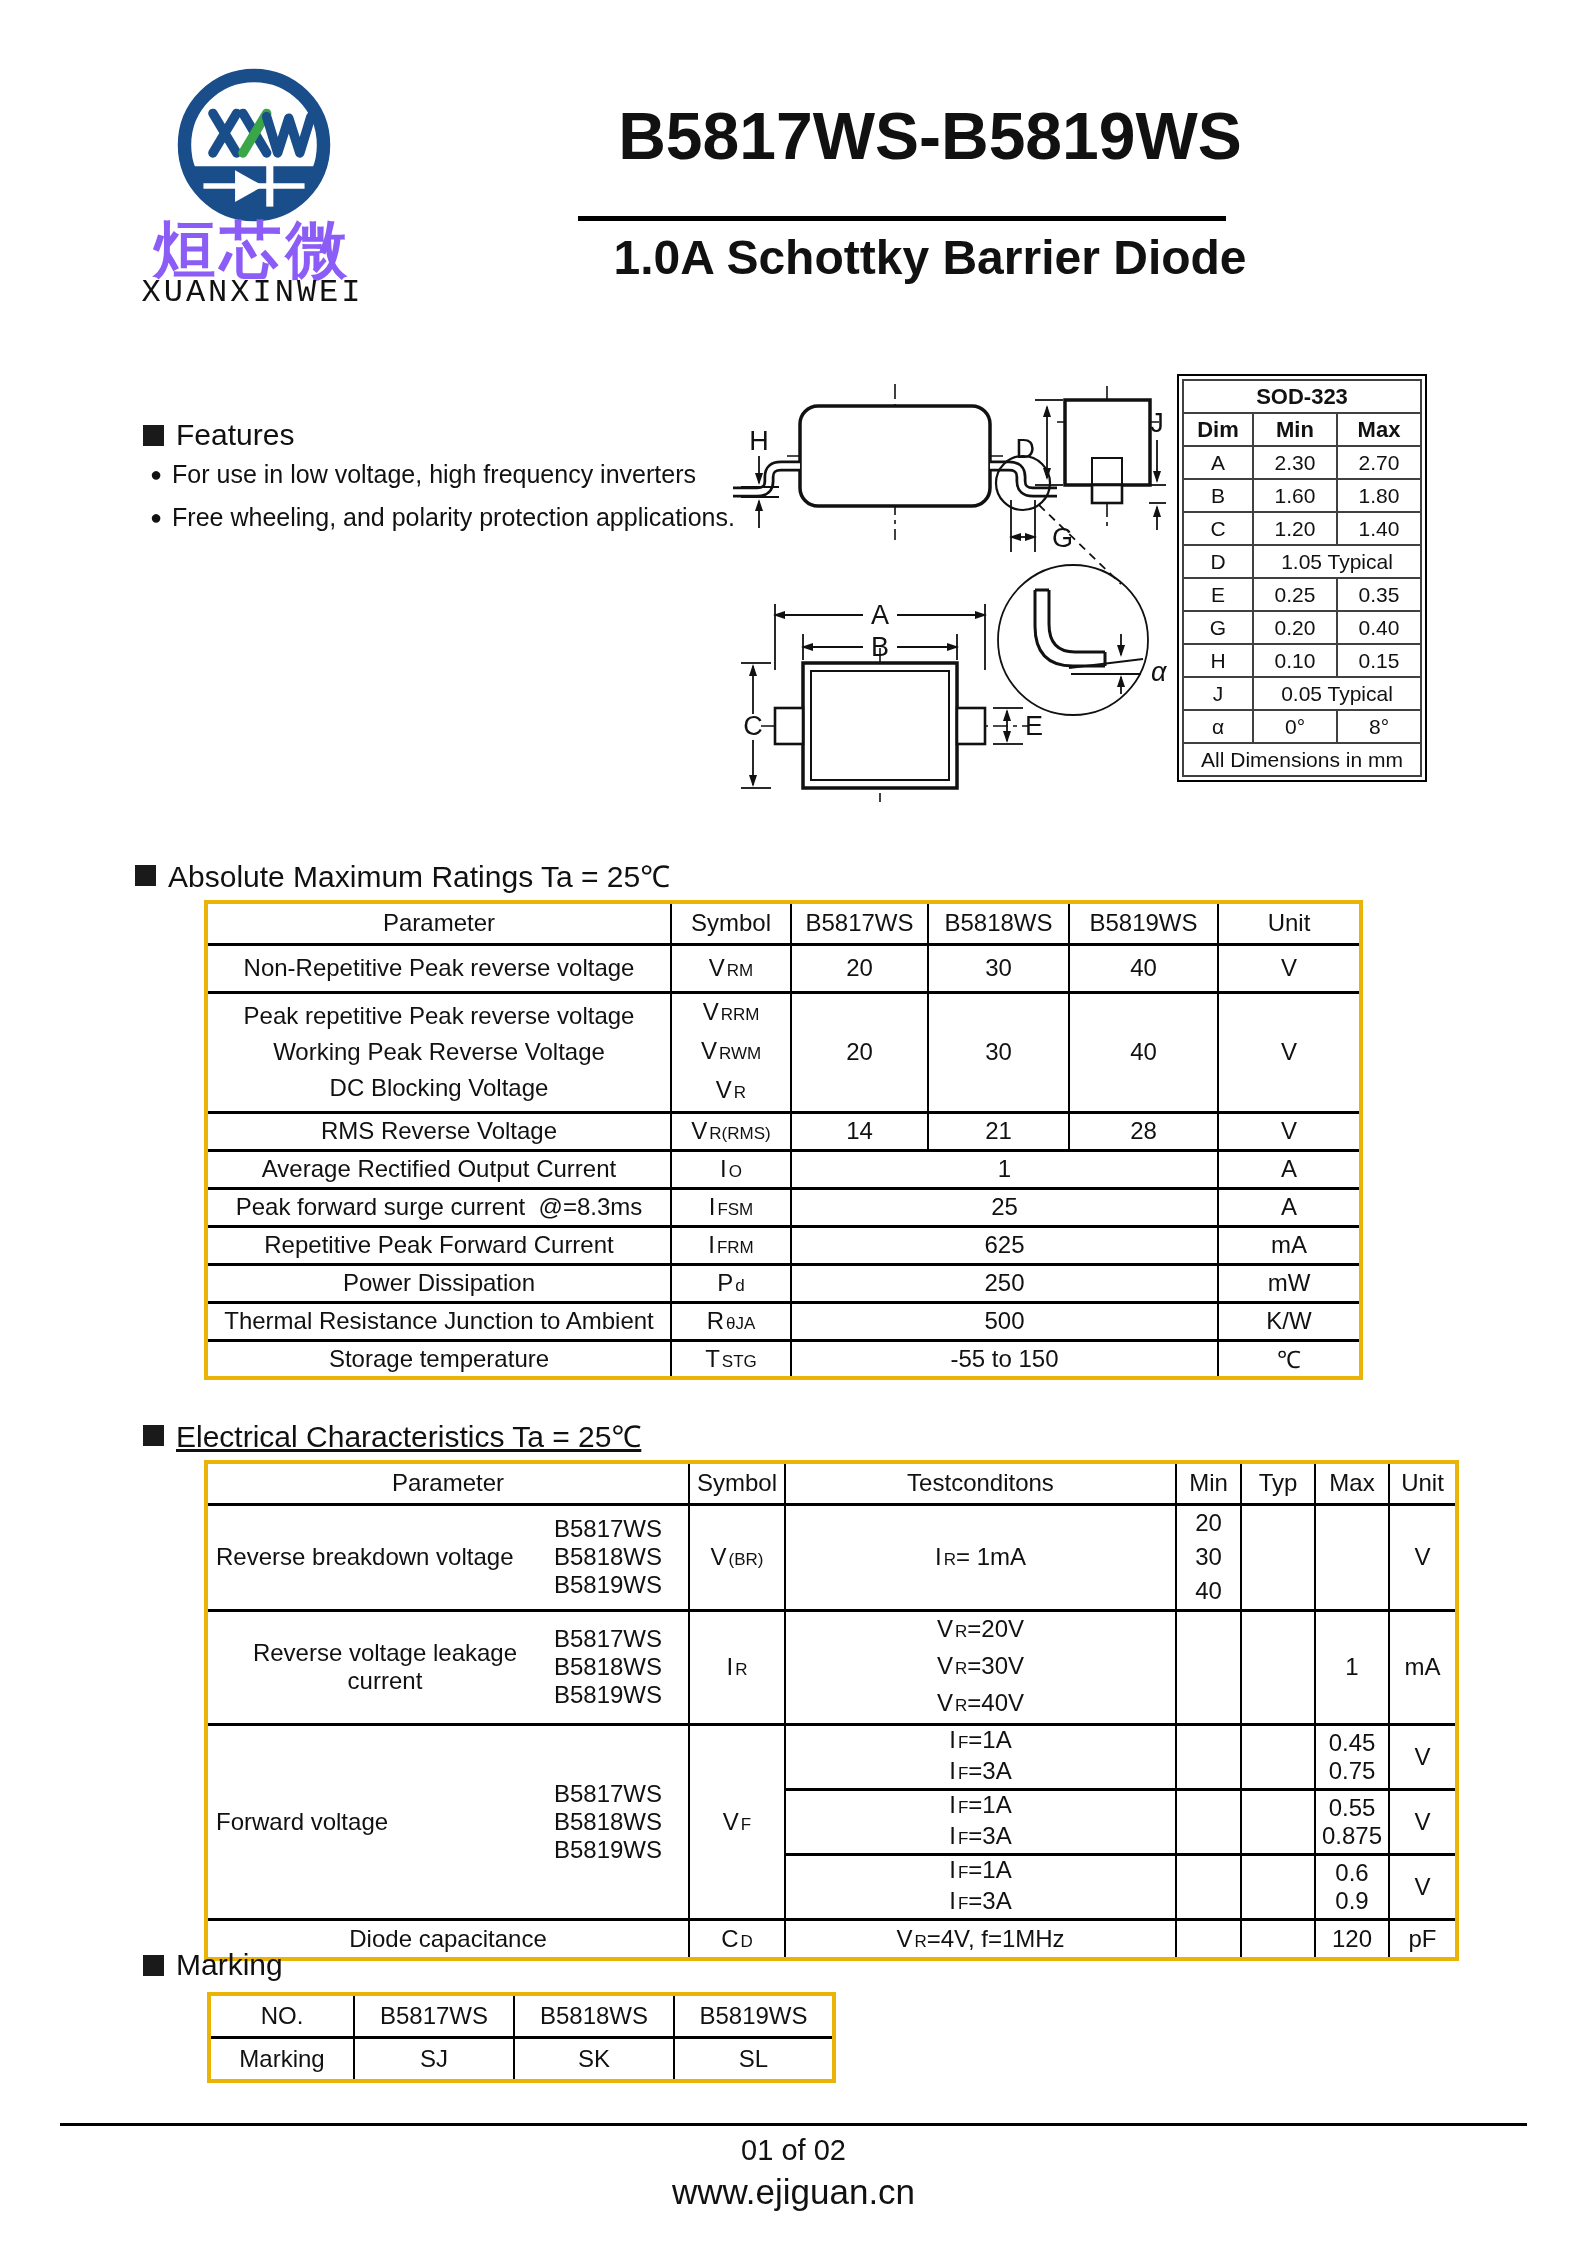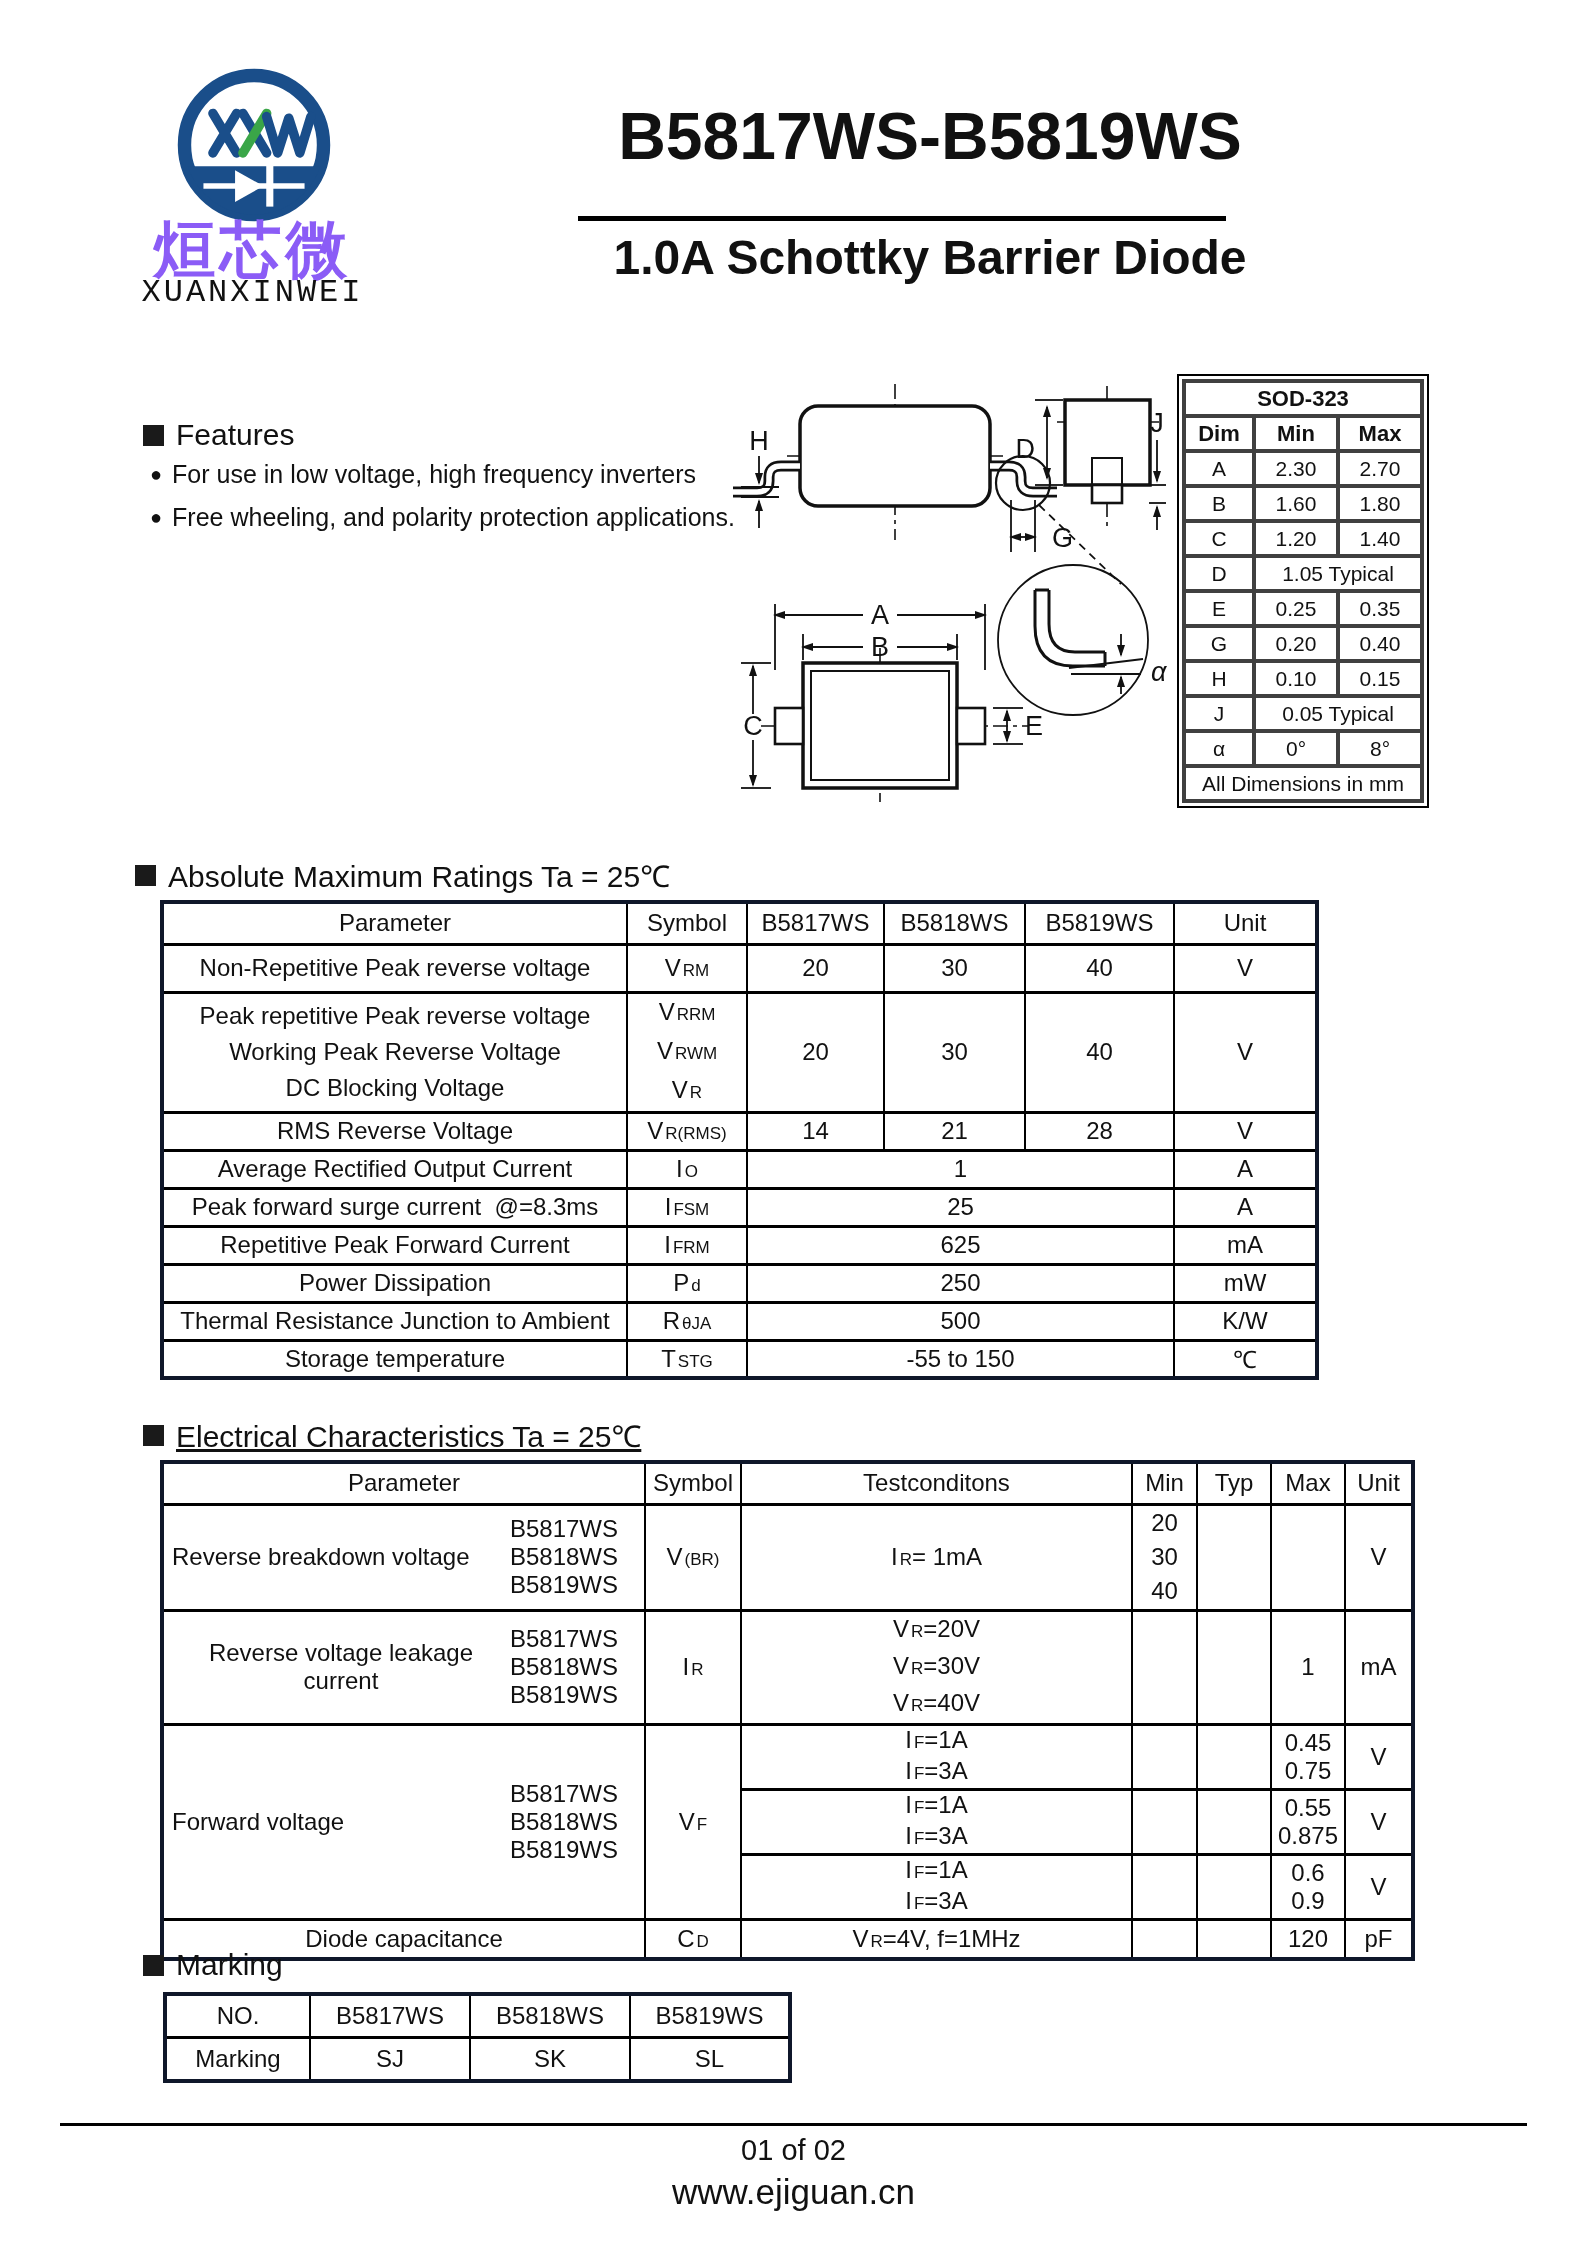--- a/index.html
+++ b/index.html
@@ -20,35 +20,35 @@
   
   .sec{position:absolute;font-size:30px;color:#111;display:flex;align-items:center;}
   .sq{display:inline-block;width:21px;height:21px;background:#1a1a1a;margin-right:12px;}
   .feat{position:absolute;font-size:25px;display:flex;align-items:center;}
   .feat .dot{font-size:20px;margin-right:10px;}
   
   table.t{border-collapse:collapse;table-layout:fixed;background:#fff;}
   table.t td,table.t th{border:2px solid #000;border-top-width:3px;border-bottom-width:3px;
         font-size:24px;font-weight:normal;color:#111;text-align:center;vertical-align:middle;
         padding:0 6px;overflow:hidden;}
-  table.t{border:4px solid #0f172a;}
+  table.t{border:4px solid #eab308;margin-left:44px;}
   td.pl{text-align:left;padding-left:14px;}
   .sb{font-size:24px;}
   .ss{font-size:17px;margin-left:2px;}
   .sr{font-size:24px;}
   .ln3 div{line-height:36px;}
   .stack3 div{line-height:34px;}
   .stack2 div{line-height:28px;}
   .pflex{display:flex;align-items:center;justify-content:space-between;height:100%;}
   .parts{display:flex;flex-direction:column;justify-content:space-around;height:100%;
          text-align:right;padding-right:26px;font-size:24px;}
   
   .sodwrap{position:absolute;left:1177px;top:374px;border:2px solid #000;padding:3px;background:#fff;}
   table.sod{border-collapse:collapse;table-layout:fixed;}
-  table.sod td{border:4px solid #404040;font-size:21px;text-align:center;height:31px;padding:0 4px;color:#111;}
+  table.sod td{border:2px solid #404040;font-size:21px;text-align:center;height:31px;padding:0 4px;color:#111;}
   table.sod td.hd{font-weight:bold;font-size:22px;}
   
   table.mk td{font-size:24px;height:40px;}
   
   .foot-rule{position:absolute;left:60px;top:2123px;width:1467px;height:3px;background:#000;}
   .foot-page{position:absolute;left:0;top:2134px;width:1587px;text-align:center;font-size:29px;}
   .foot-site{position:absolute;left:0;top:2172px;width:1587px;text-align:center;font-size:35px;}
   svg text{font-family:"Liberation Sans",sans-serif;}
 </style>
 </head>

